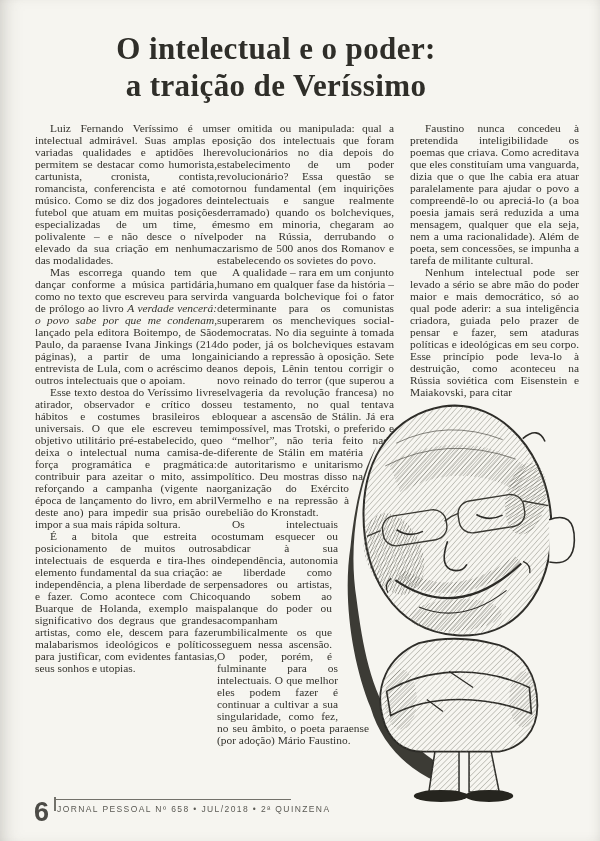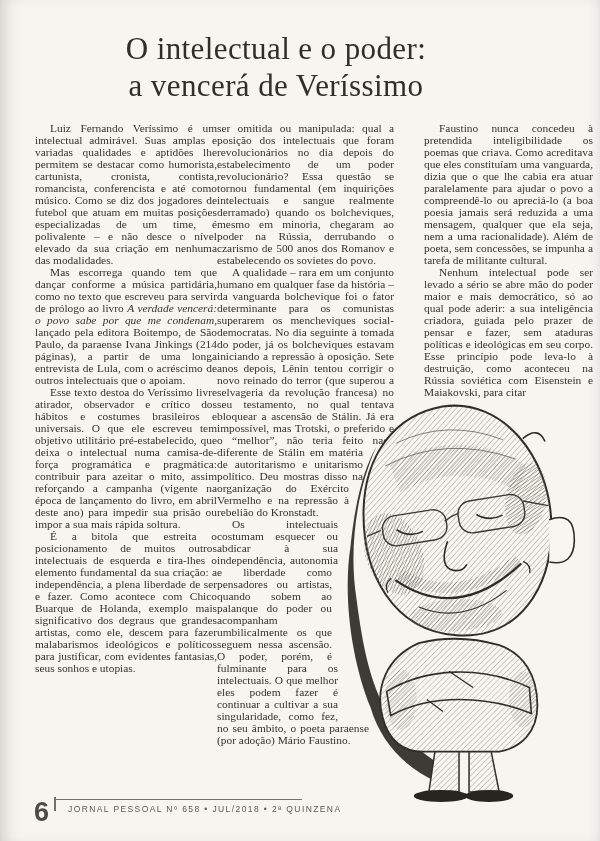--- a/index.html
+++ b/index.html
@@ -4,50 +4,50 @@
 <style>
   html,body{margin:0;padding:0;}
   body{background:#dddcd6;font-family:"Liberation Serif","DejaVu Serif",serif;}
   .page{
     position:relative;width:600px;height:841px;margin:0 auto;
     background:#f6f5f0;overflow:hidden;
     box-shadow:inset 14px 0 22px -16px rgba(60,58,50,.35), inset -8px 0 14px -10px rgba(60,58,50,.18);
   }
   .title{
     position:absolute;top:30px;left:0;width:552px;text-align:center;
-    color:#2f2e29;font-size:31px;line-height:37px;letter-spacing:.4px;font-weight:400;
+    color:#2f2e29;font-size:31px;line-height:37px;letter-spacing:.4px;font-weight:700;
   }
   .col{
     position:absolute;top:122px;color:#33322c;
     font-size:11.4px;line-height:12px;text-align:justify;
   }
   .col p{margin:0;}
   .col p.indent{text-indent:15px;}
   .it{font-style:italic;}
   #col1{left:35px;width:182px;}
   #col2{left:217px;width:178px;height:695px;}
-  #col3{left:424px;width:169px;}
+  #col3{left:410px;width:169px;}
   .sp{float:right;clear:right;}
   .art{position:absolute;left:330px;top:398px;width:252px;height:412px;}
   .footer{position:absolute;left:34px;top:799px;width:300px;display:flex;align-items:flex-start;color:#55544e;}
   .pagenum{font-family:"Liberation Sans","DejaVu Sans",sans-serif;font-weight:bold;font-size:27px;line-height:26px;color:#4c4b46;}
   .tick{width:2px;height:14px;background:#72716a;margin:-2px 0 0 5px;}
   .fline{
     font-family:"Liberation Sans","DejaVu Sans",sans-serif;font-size:8.5px;letter-spacing:1.4px;
-    border-top:1.5px solid #72716a;padding:4px 6px 0 12px;width:228px;color:#5a5953;white-space:nowrap;
+    border-top:1.5px solid #72716a;padding:4px 6px 0 1px;width:228px;color:#5a5953;white-space:nowrap;
   }
 </style>
 </head>
 <body>
 
 <div class="page">
 
   <div class="title">
     <div>O intelectual e o poder:</div>
-    <div>a vencerá de Veríssimo</div>
+    <div>a traição de Veríssimo</div>
   </div>
 
   <div class="col" id="col1">
       <p class="indent"><span>Luiz Fernando Veríssimo é um intelectual admirável. Suas amplas e variadas qualidades e aptidões lhe permitem se destacar como humorista, cartunista, cronista, contista, romancista, conferencista e até como músico. Como se diz dos jogadores de futebol que atuam em muitas posições especializadas de um time, é polivalente – e não desce o nível elevado da sua criação em nenhuma das modalidades.</span></p>
       <p class="indent"><span>Mas escorrega quando tem que dançar conforme a música partidária, como no texto que escreveu para servir de prólogo ao livro </span><span class="it">A verdade vencerá: o povo sabe por que me condenam</span><span>, lançado pela editora Boitempo, de São Paulo, da paraense Ivana Jinkings (214 páginas), a partir de uma longa entrevista de Lula, com o acréscimo de outros intelectuais que o apoiam.</span></p>
       <p class="indent"><span>Esse texto destoa do Veríssimo livre atirador, observador e crítico dos hábitos e costumes brasileiros e universais. O que ele escreveu tem objetivo utilitário pré-estabelecido, que deixa o intelectual numa camisa-de-força programática e pragmática: contribuir para azeitar o mito, assim reforçando a campanha (vigente na época de lançamento do livro, em abril deste ano) para impedir sua prisão ou impor a sua mais rápida soltura.</span></p>
       <p class="indent"><span>É a bitola que estreita o posicionamento de muitos outros intelectuais de esquerda e tira-lhes o elemento fundamental da sua criação: a independência, a plena liberdade de ser e fazer. Como acontece com Chico Buarque de Holanda, exemplo mais significativo dos degraus que grandes artistas, como ele, descem para fazer malabarismos ideológicos e políticos para justificar, com evidentes fantasias, seus sonhos e utopias.</span></p>
     </div>
 
   <div class="col" id="col2">

